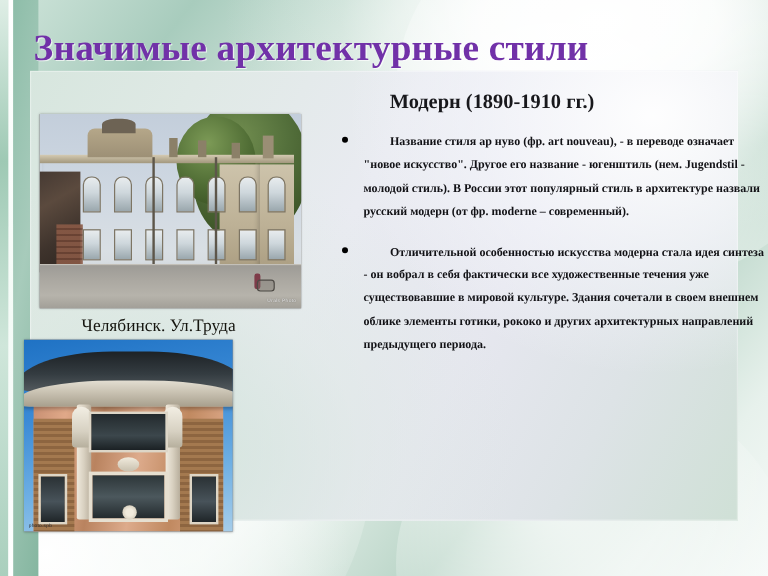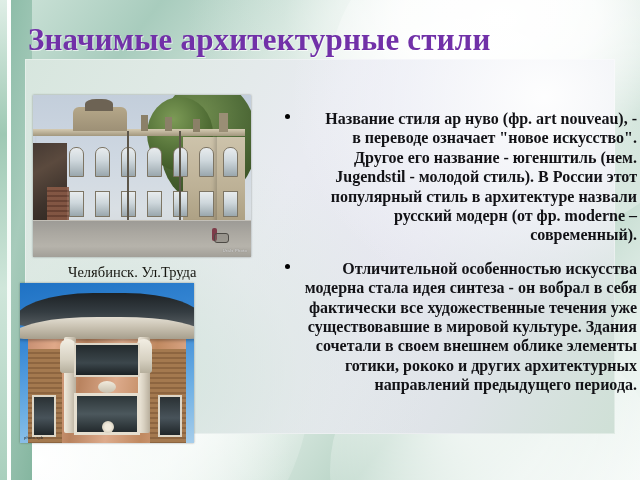--- a/index.html
+++ b/index.html
@@ -120,24 +120,24 @@
     top: 50px;
     width: 360px;
   }
 
   .para {
     position: relative;
     padding-left: 26px;
     margin-bottom: 14px;
     font-family: "Liberation Serif", serif;
     font-weight: bold;
-    font-size: 16px;
+    font-size: 10px;
     line-height: 19.4px;
     color: #121216;
-    text-align: right;
+    text-align: left;
     text-indent: 22px;
   }
   .para .bullet {
     position: absolute;
     left: 8px;
     top: 5px;
     width: 5px;
     height: 5px;
     border-radius: 50%;
     background: #000000;
@@ -370,20 +370,21 @@
   <div class="bg-swirl-c"></div>
 
   <div class="frame-left-outer"></div>
   <div class="frame-left-white"></div>
   <div class="frame-left-band"></div>
 
   <div class="title">Значимые архитектурные стили</div>
 
   <div class="panel">
 
+    <div class="subtitle">Модерн (1890-1910 гг.)</div>
 
     <div class="body-block">
       <div class="para">
         <span class="bullet"></span>
         <span>Название стиля ар нуво (фр. art nouveau), - в переводе означает "новое искусство". Другое его название - югенштиль (нем. Jugendstil - молодой стиль). В России этот популярный стиль в архитектуре назвали русский модерн (от фр. moderne – современный).</span>
       </div>
       <div class="para">
         <span class="bullet"></span>
         <span>Отличительной особенностью искусства модерна стала идея синтеза - он вобрал в себя фактически все художественные течения уже существовавшие в мировой культуре. Здания сочетали в своем внешнем облике элементы готики, рококо и других архитектурных направлений предыдущего периода.</span>
       </div>

